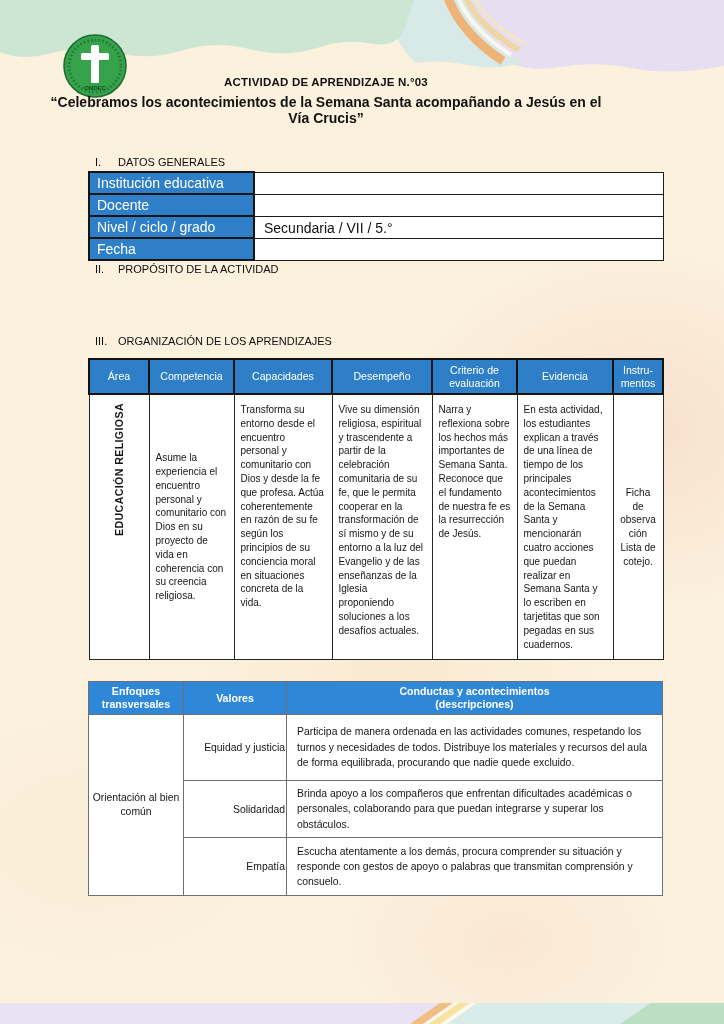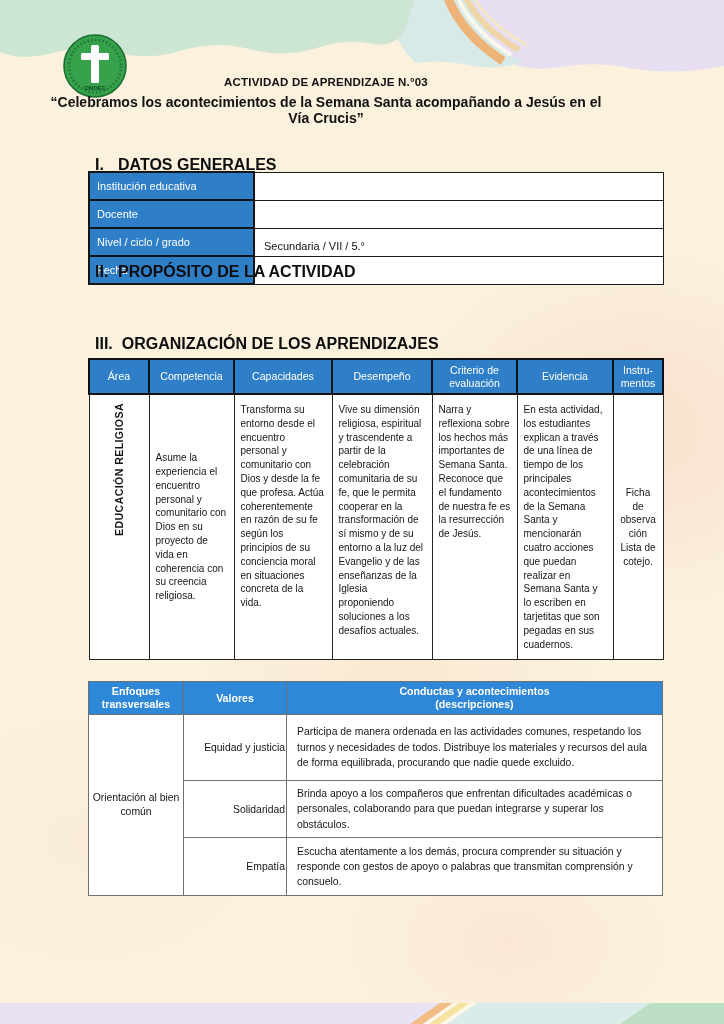--- a/index.html
+++ b/index.html
@@ -15,29 +15,29 @@
   }
   .band-top { position:absolute; top:0; left:0; }
   .band-bottom { position:absolute; bottom:0; left:0; }
 
   .logo { position:absolute; left:62px; top:33px; width:66px; height:66px; }
 
   .titleblock { position:absolute; top:76px; left:40px; width:572px; text-align:center; }
   .doc-title { font-size:11.5px; font-weight:bold; letter-spacing:0.2px; }
   .doc-subtitle { font-size:14px; font-weight:bold; margin-top:6px; }
 
-  .sec-head { position:absolute; left:95px; font-weight:bold; font-size:16px; color:#0d0d0d; white-space:nowrap; }
+  .sec-head { position:absolute; left:95px; font-weight:normal; font-size:11px; color:#0d0d0d; white-space:nowrap; }
   .sec-head .num { display:inline-block; min-width:14px; margin-right:9px; }
 
   table { border-collapse:collapse; table-layout:fixed; position:absolute; left:88px; width:574px; background:transparent; }
 
   
-  .t1 td { height:19px; font-size:11px; }
+  .t1 td { height:19px; font-size:14px; }
   .t1 .lbl { background:var(--blue1); color:#fff; border:2px solid #151515; padding:0 4px 0 7px; }
-  .t1 .val { background:#fff; border:1.3px solid #1c1c1c; padding:8px 4px 0 9px; color:#111;margin-left:20px; }
+  .t1 .val { background:#fff; border:1.3px solid #1c1c1c; padding:2px 4px 0 9px; color:#111;margin-left:20px; }
 
   
   .graybox {
     position:absolute; left:88px; width:554px; top:279px;
     background:#e9e9e9; border:1.6px solid #2b2b2b; padding:5px 9px 6px 9px;
     font-size:10.6px; line-height:1.55; color:#161616;
   }
 
   
   .t3 th { background:var(--blue1); color:#fff; font-weight:normal; font-size:10.6px; border:2.2px solid #121212; height:31px; padding:1px 2px; text-align:center; line-height:1.15; }

